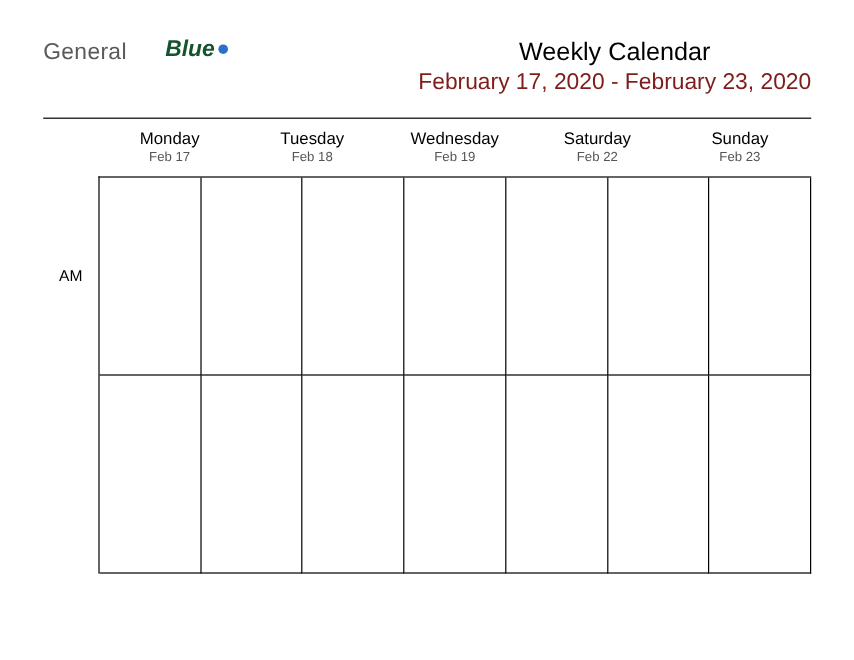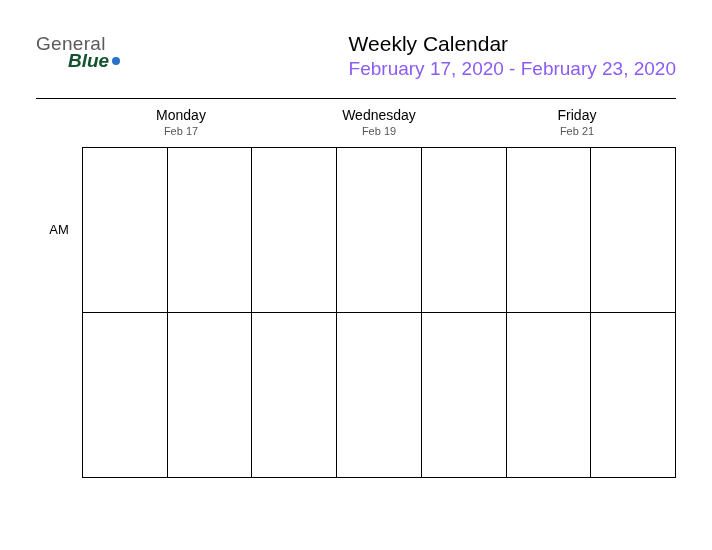--- a/index.html
+++ b/index.html
@@ -16,21 +16,21 @@
       color: #000;
     }
     .header {
       display: flex;
       justify-content: space-between;
       align-items: flex-start;
       margin-bottom: 18px;
     }
     .logo {
       display: flex;
-      flex-direction: column;
+      flex-direction: row;
       line-height: 1;
       padding-top: 2px;
     }
     .logo-line1 {
       font-size: 19px;
       font-weight: 400;
       color: #5a5a5a;
       letter-spacing: 0.3px;
     }
     .logo-line2 {
@@ -45,32 +45,32 @@
       content: "";
       display: inline-block;
       width: 8px;
       height: 8px;
       background: #2a6fc9;
       border-radius: 50%;
       margin-left: 3px;
       vertical-align: 2px;
     }
     .title-block {
-      text-align: left;
+      text-align: center;
     }
     .title {
       font-size: 21px;
       font-weight: 400;
       color: #000;
       margin-bottom: 2px;
     }
     .subtitle {
       font-size: 19px;
       font-weight: 400;
-      color: #8b5cf6;
+      color: #7f1d1d;
     }
     .calendar {
       border-top: 1.5px solid #000;
       margin-top: 6px;
     }
     .day-headers {
       display: flex;
       padding: 8px 0 10px 0;
       align-items: flex-end;
     }
@@ -138,26 +138,34 @@
 </div>
 
 <div class="calendar">
   <div class="day-headers">
     <div class="period-col"></div>
     <div class="day-header">
       <div class="day-name">Monday</div>
       <div class="day-date">Feb 17</div>
     </div>
     <div class="day-header">
+      <div class="day-name">Tuesday</div>
+      <div class="day-date">Feb 18</div>
+    </div>
+    <div class="day-header">
       <div class="day-name">Wednesday</div>
       <div class="day-date">Feb 19</div>
     </div>
     <div class="day-header">
-      <div class="day-name">Friday</div>
-      <div class="day-date">Feb 21</div>
+      <div class="day-name">Saturday</div>
+      <div class="day-date">Feb 22</div>
+    </div>
+    <div class="day-header">
+      <div class="day-name">Sunday</div>
+      <div class="day-date">Feb 23</div>
     </div>
   </div>
 
   <div class="grid">
     <div class="period-labels">
       <div class="period-label">AM</div>
     </div>
     <div class="grid-cells">
       <div class="cell"></div>
       <div class="cell"></div>

